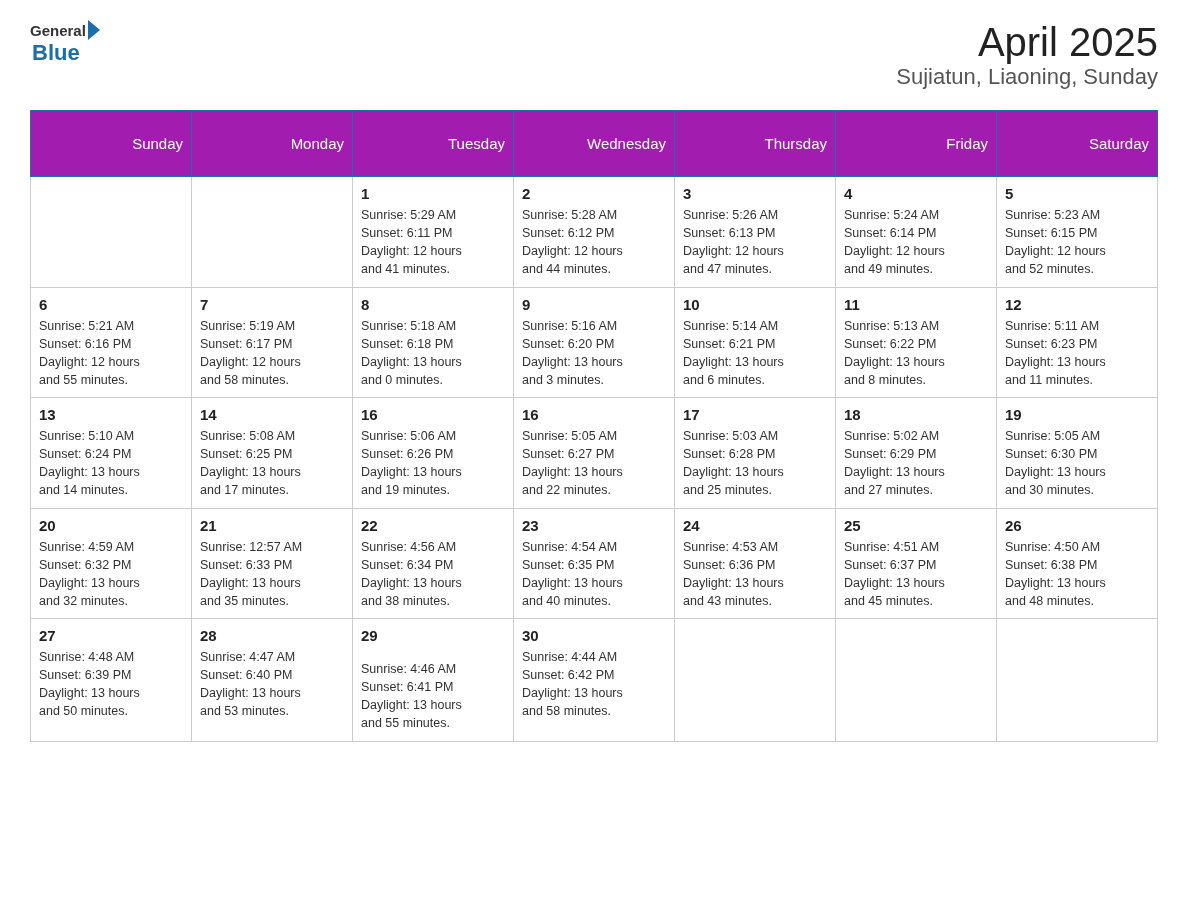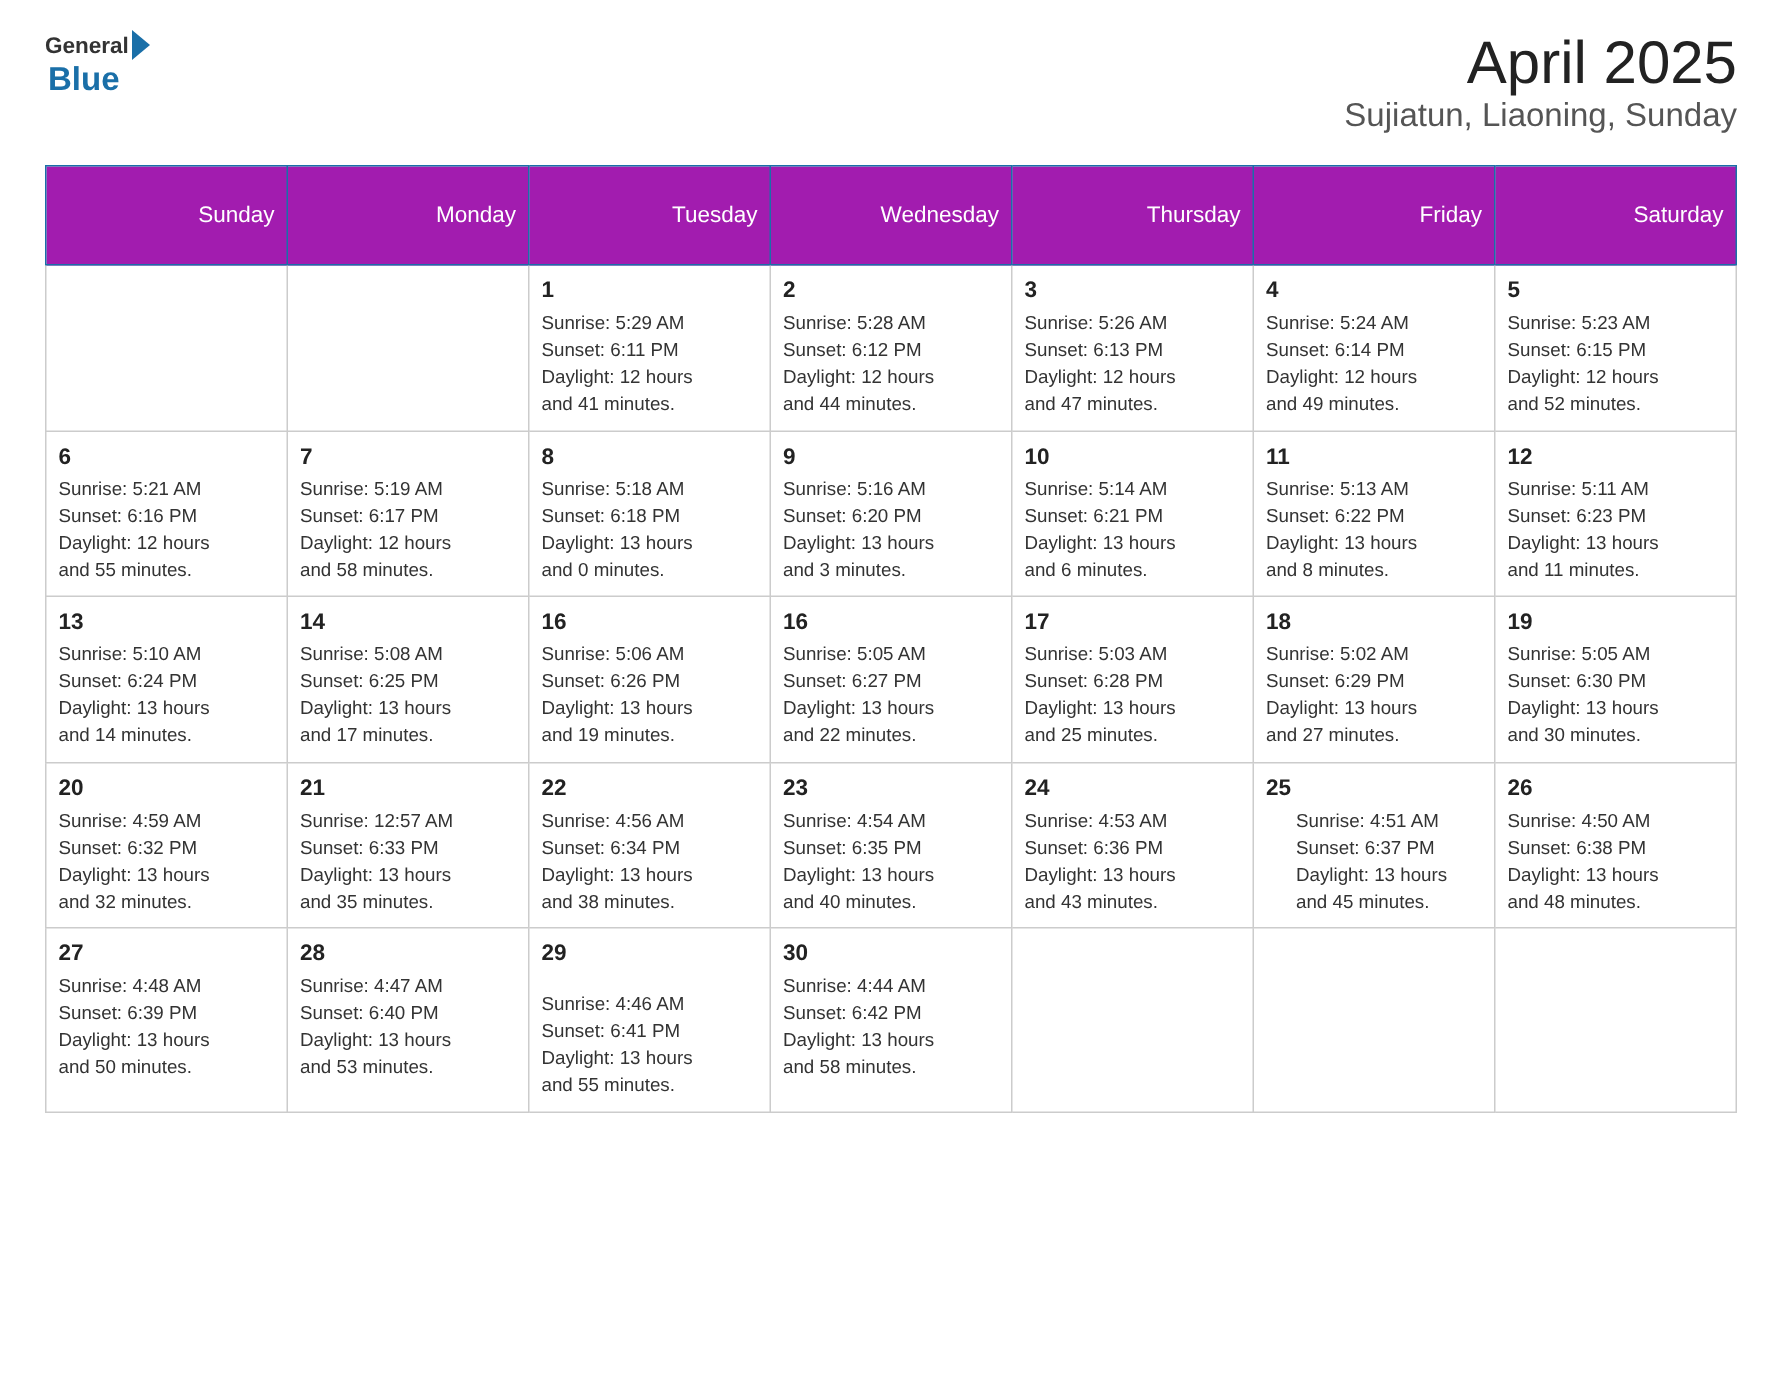--- a/index.html
+++ b/index.html
@@ -298,21 +298,21 @@
         </td>
         <td>
           <span class="day-num">24</span>
           <div class="day-info" style="white-space: pre-line;">Sunrise: 4:53 AM
 Sunset: 6:36 PM
 Daylight: 13 hours
 and 43 minutes.</div>
         </td>
         <td>
           <span class="day-num">25</span>
-          <div class="day-info" style="white-space: pre-line; margin-left: 20px;">Sunrise: 4:51 AM
+          <div class="day-info" style="white-space: pre-line;">Sunrise: 4:51 AM
 Sunset: 6:37 PM
 Daylight: 13 hours
 and 45 minutes.</div>
         </td>
         <td>
           <span class="day-num">26</span>
           <div class="day-info" style="white-space: pre-line;">Sunrise: 4:50 AM
 Sunset: 6:38 PM
 Daylight: 13 hours
 and 48 minutes.</div>

